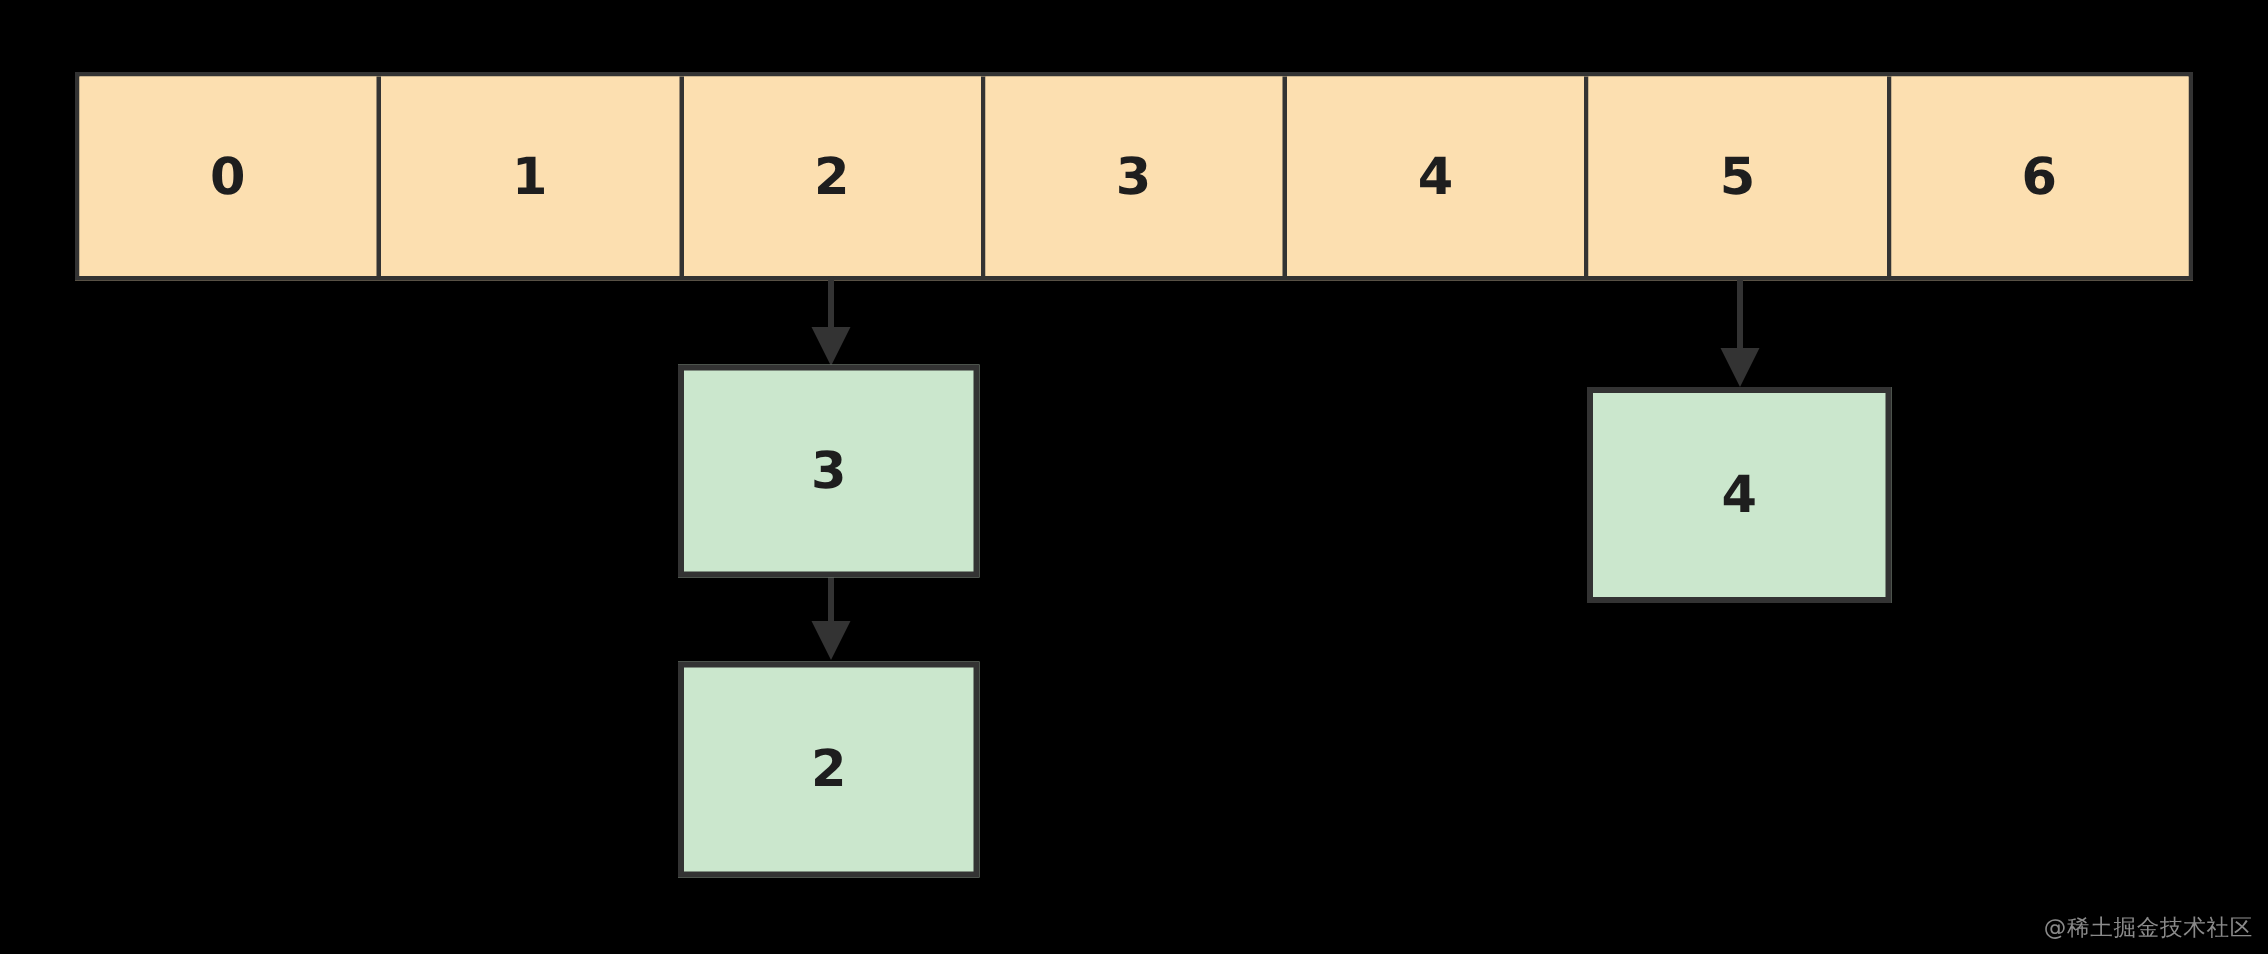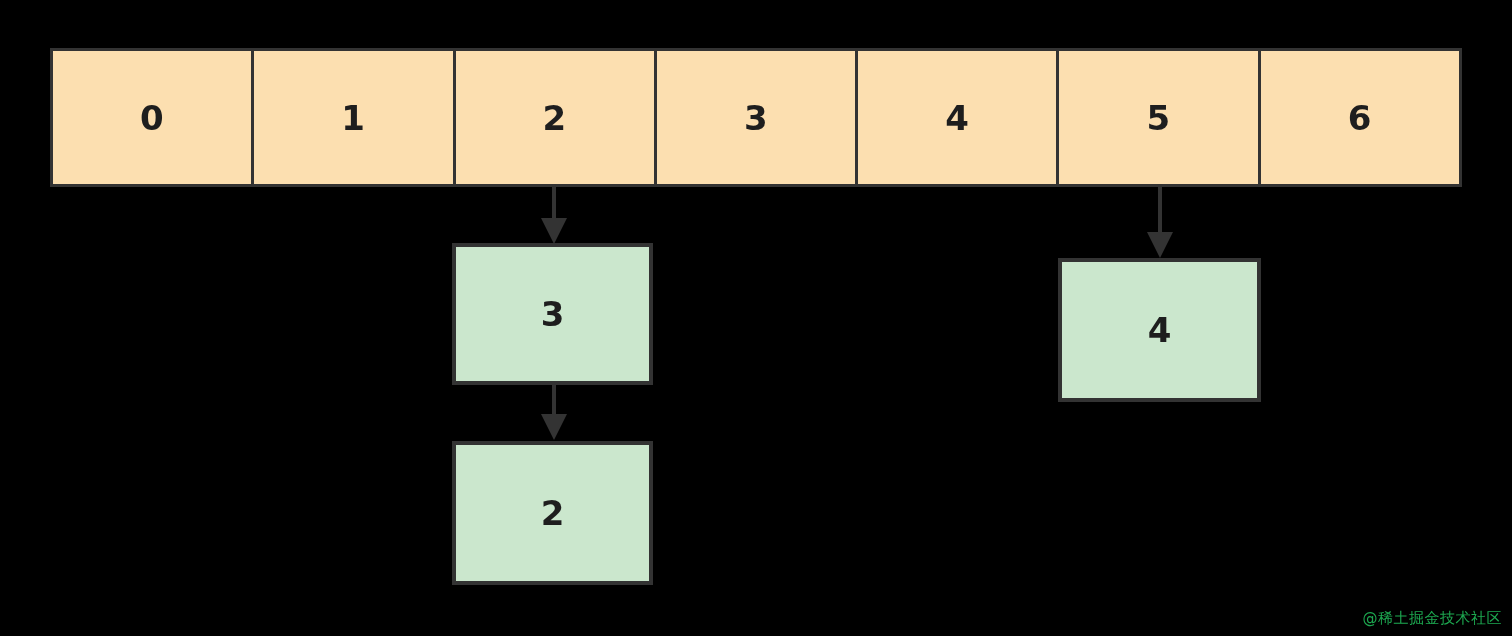--- a/index.html
+++ b/index.html
@@ -89,21 +89,21 @@
   .arrow-node3-node2 { left: 536px; top: 384px; }
   .arrow-cell5-node4 { left: 1142px; top: 186px; }
 
   
   .watermark {
     position: absolute;
     right: 10px;
     bottom: 8px;
     font-family: "DejaVu Sans", sans-serif;
     font-size: 15px;
-    color: #22c55e;
+    color: #a3a3a3;
     opacity: 0.85;
     letter-spacing: 0.5px;
     white-space: nowrap;
     user-select: none;
   }
 </style>
 </head>
 <body>
 
 <div id="canvas">

